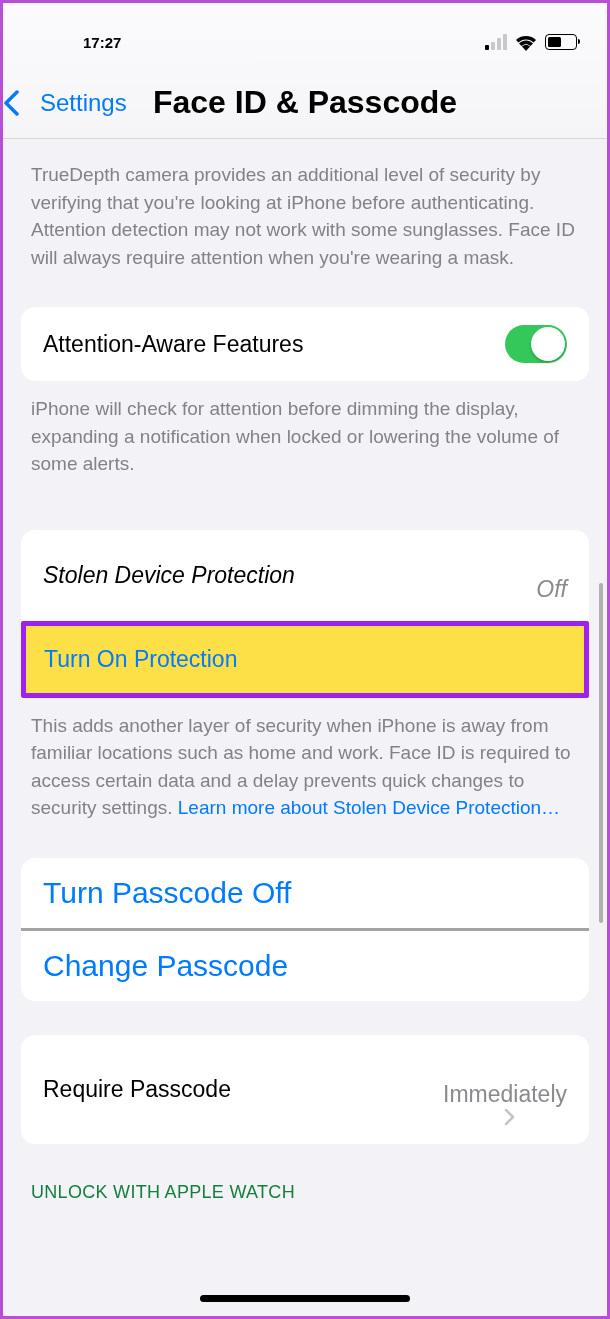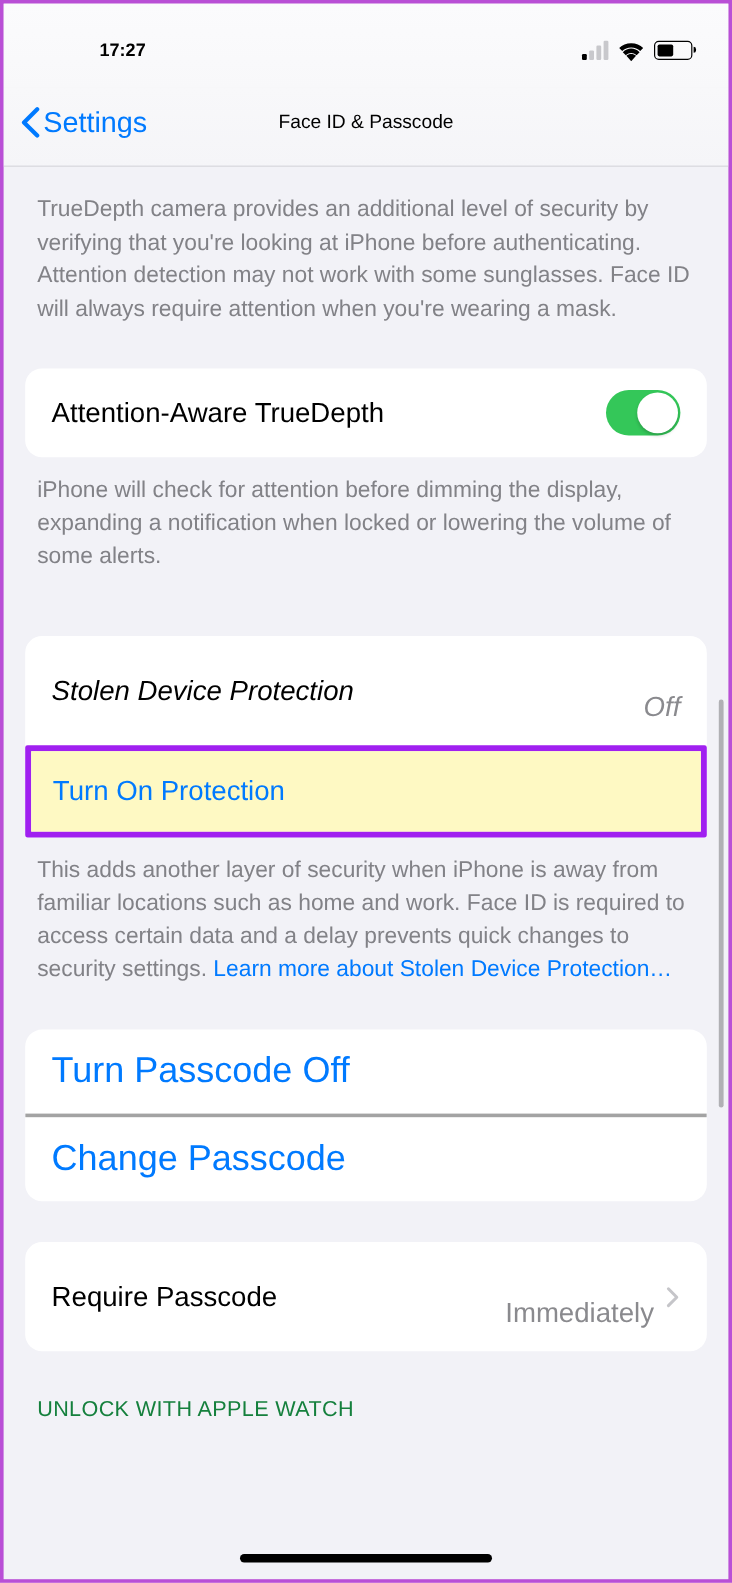--- a/index.html
+++ b/index.html
@@ -83,37 +83,38 @@
       display: flex;
       align-items: center;
       padding: 10px 14px 16px 14px;
       border-bottom: 1px solid #d8d8dc;
       background: linear-gradient(#f8f8fa, #f5f5f8);
       position: relative;
       height: 66px;
     }
     .back-grp {
       display: flex;
-      gap: 2px;
+      align-items: center;
+      gap: 20px;
       color: #007aff;
       position: absolute;
-      left: 14px;
+      left: 0;
     }
     .back-chevron {
       font-size: 30px;
       font-weight: 500;
       line-height: 1;
     }
     .back-label {
       font-size: 24px;
       font-weight: 400;
     }
     .nav-title {
-      font-size: 16px;
-      font-weight: 400;
+      font-size: 32px;
+      font-weight: 700;
       color: #000;
       margin: 0 auto;
     }
     .content {
       padding-top: 0;
     }
     .footer-text {
       font-size: 19px;
       line-height: 1.45;
       color: #828287;
@@ -173,21 +174,21 @@
     }
     .highlight-box {
       border: 5px solid #a020f0;
       border-radius: 2px;
       margin: 0;
     }
     .highlight-row {
       padding: 20px 18px;
       font-size: 23px;
       color: #007aff;
-      background: #fef9c3;
+      background: #fde047;
     }
     .chevron-right {
       color: #c5c5c9;
       font-size: 22px;
       margin-left: 8px;
     }
     .section-header {
       font-size: 18px;
       color: #15803d;
       padding: 38px 28px 0 28px;
@@ -258,21 +259,21 @@
   </div>
   <div class="nav-title">Face ID &amp; Passcode</div>
 </div>
 
 <div class="content">
 
   <div class="footer-text first-footer">TrueDepth camera provides an additional level of security by verifying that you're looking at iPhone before authenticating. Attention detection may not work with some sunglasses. Face ID will always require attention when you're wearing a mask.</div>
 
   <div class="section">
     <div class="row">
-      <span class="row-label">Attention-Aware TrueDepth</span>
+      <span class="row-label">Attention-Aware Features</span>
       <div class="toggle">
         <div class="toggle-thumb"></div>
       </div>
     </div>
   </div>
 
   <div class="footer-text">iPhone will check for attention before dimming the display, expanding a notification when locked or lowering the volume of some alerts.</div>
 
   <div class="section sdp-section">
     <div class="row">
@@ -295,21 +296,21 @@
       <span class="row-link">Turn Passcode Off</span>
     </div>
     <div class="row separator">
       <span class="row-link">Change Passcode</span>
     </div>
   </div>
 
   <div class="section" style="margin-top:34px;">
     <div class="row">
       <span class="row-label">Require Passcode</span>
-      <span style="display:flex;align-items:center;">
+      <span style="display:flex;align-items:center;flex-direction:column;">
         <span class="row-value">Immediately</span>
         <svg class="chevron-right" width="12" height="18" viewBox="0 0 12 18" style="margin-left:10px;">
           <path d="M2 2 L9 9 L2 16" stroke="#c5c5c9" stroke-width="2.5" fill="none" stroke-linecap="round" stroke-linejoin="round"></path>
         </svg>
       </span>
     </div>
   </div>
 
   <div class="section-header">UNLOCK WITH APPLE WATCH</div>
 

